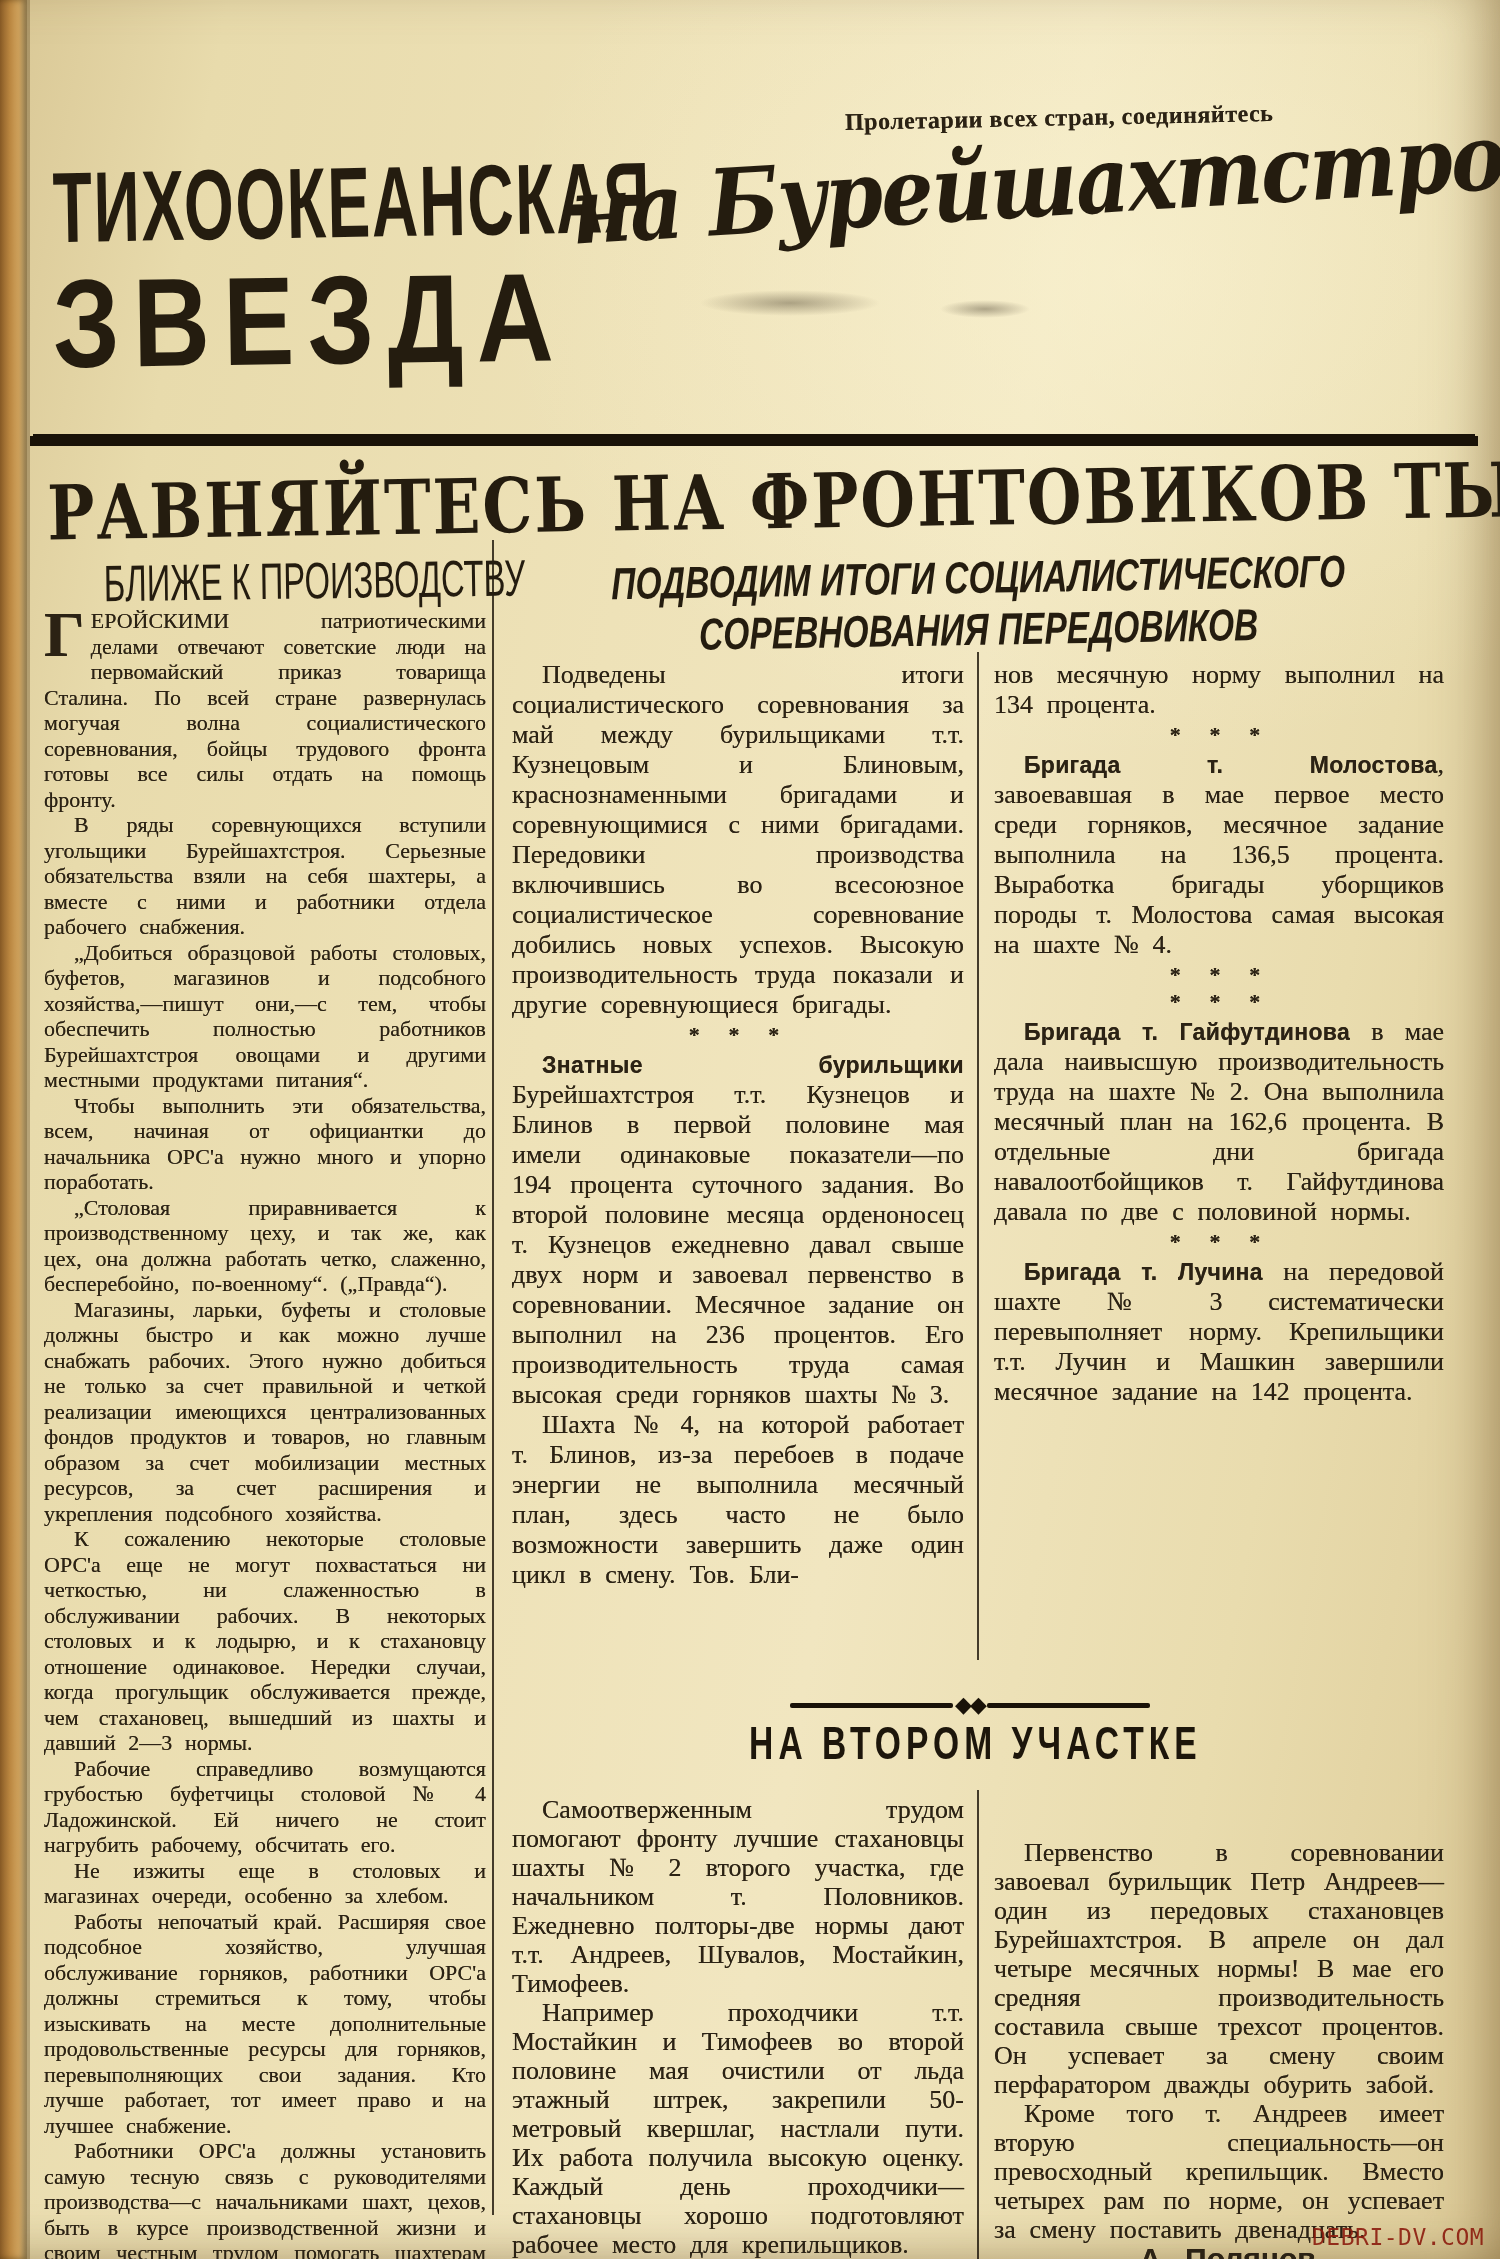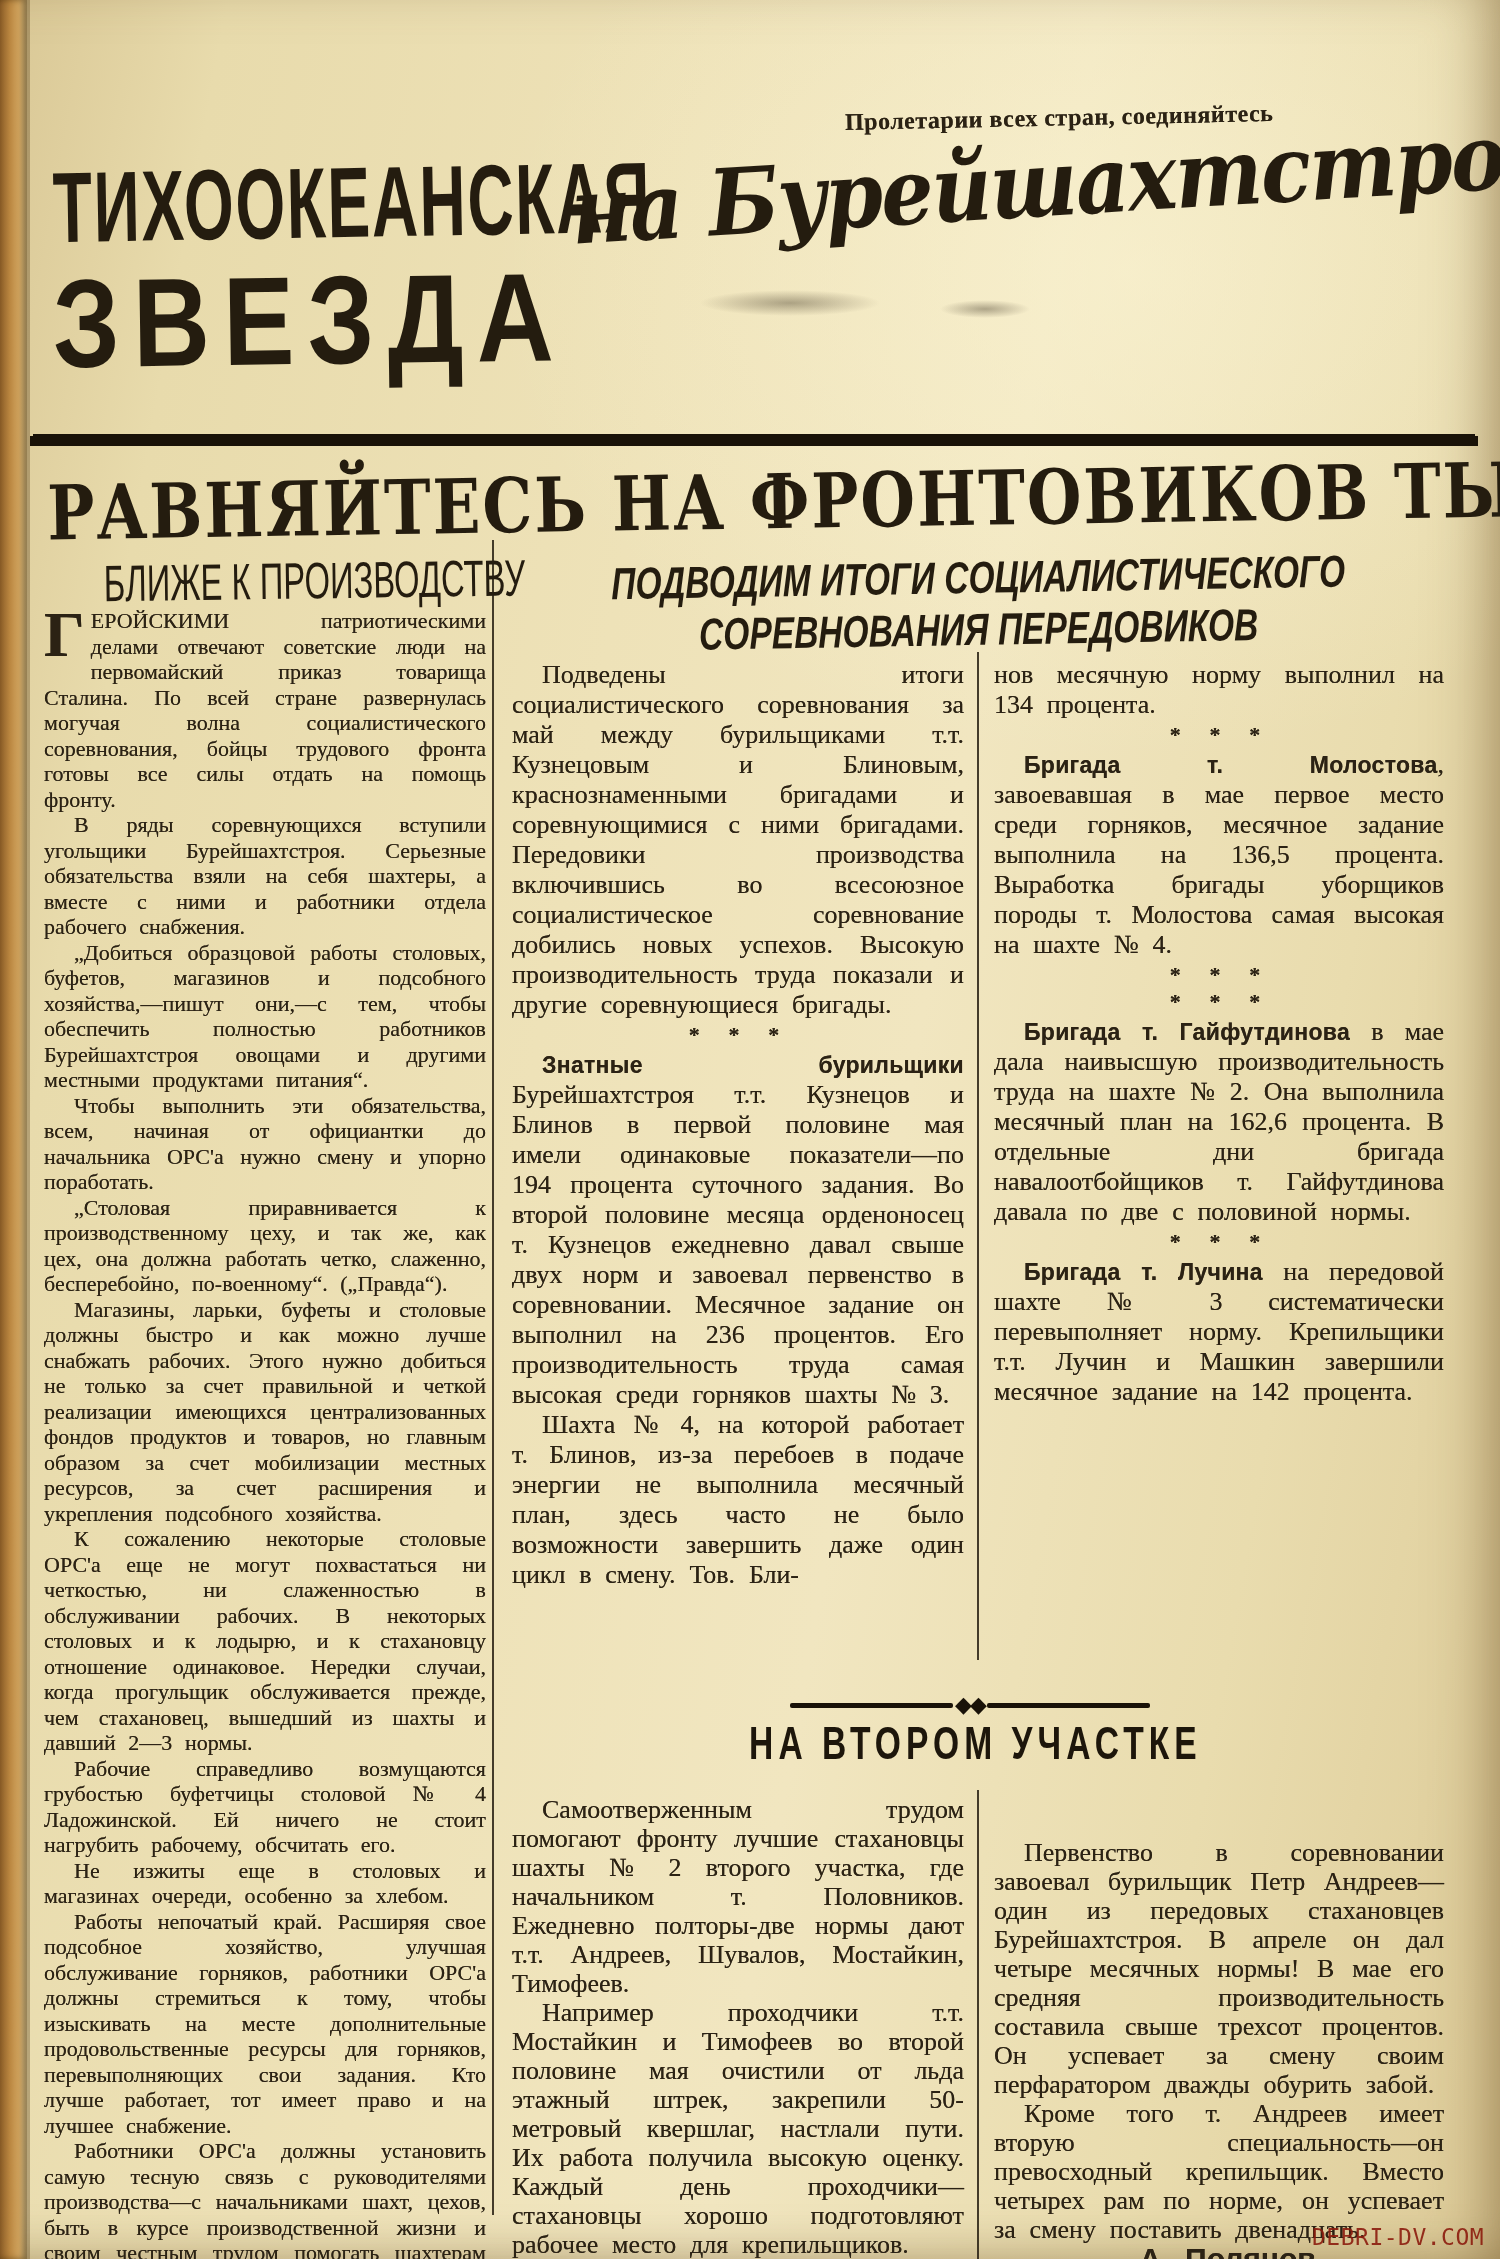--- a/index.html
+++ b/index.html
@@ -136,21 +136,21 @@
   </div>
 
   <div class="vrule vrule-a"></div>
   <div class="vrule vrule-b"></div>
   <div class="vrule vrule-c"></div>
 
   <div class="col col-left ink">
     <p class="noindent"><span class="dropcap">Г</span><span>ЕРОЙСКИМИ патриотическими делами отвечают советские люди на первомайский приказ товарища Сталина. По всей стране развернулась могучая волна социалистического соревнования, бойцы трудового фронта готовы все силы отдать на помощь фронту.</span></p>
     <p>В ряды соревнующихся вступили угольщики Бурейшахтстроя. Серьезные обязательства взяли на себя шахтеры, а вместе с ними и работники отдела рабочего снабжения.</p>
     <p>„Добиться образцовой работы столовых, буфетов, магазинов и подсобного хозяйства,—пишут они,—с тем, чтобы обеспечить полностью работников Бурейшахтстроя овощами и другими местными продуктами питания“.</p>
-    <p>Чтобы выполнить эти обязательства, всем, начиная от официантки до начальника ОРС'а нужно смену и упорно поработать.</p>
+    <p>Чтобы выполнить эти обязательства, всем, начиная от официантки до начальника ОРС'а нужно много и упорно поработать.</p>
     <p>„Столовая приравнивается к производственному цеху, и так же, как цех, она должна работать четко, слаженно, бесперебойно, по-военному“. („Правда“).</p>
     <p>Магазины, ларьки, буфеты и столовые должны быстро и как можно лучше снабжать рабочих. Этого нужно добиться не только за счет правильной и четкой реализации имеющихся централизованных фондов продуктов и товаров, но главным образом за счет мобилизации местных ресурсов, за счет расширения и укрепления подсобного хозяйства.</p>
     <p>К сожалению некоторые столовые ОРС'а еще не могут похвастаться ни четкостью, ни слаженностью в обслуживании рабочих. В некоторых столовых и к лодырю, и к стахановцу отношение одинаковое. Нередки случаи, когда прогульщик обслуживается прежде, чем стахановец, вышедший из шахты и давший 2—3 нормы.</p>
     <p>Рабочие справедливо возмущаются грубостью буфетчицы столовой № 4 Ладожинской. Ей ничего не стоит нагрубить рабочему, обсчитать его.</p>
     <p>Не изжиты еще в столовых и магазинах очереди, особенно за хлебом.</p>
     <p>Работы непочатый край. Расширяя свое подсобное хозяйство, улучшая обслуживание горняков, работники ОРС'а должны стремиться к тому, чтобы изыскивать на месте дополнительные продовольственные ресурсы для горняков, перевыполняющих свои задания. Кто лучше работает, тот имеет право и на лучшее снабжение.</p>
     <p>Работники ОРС'а должны установить самую тесную связь с руководителями производства—с начальниками шахт, цехов, быть в курсе производственной жизни и своим честным трудом помогать шахтерам в выполнении их заданий.</p>
 
   </div>
 

